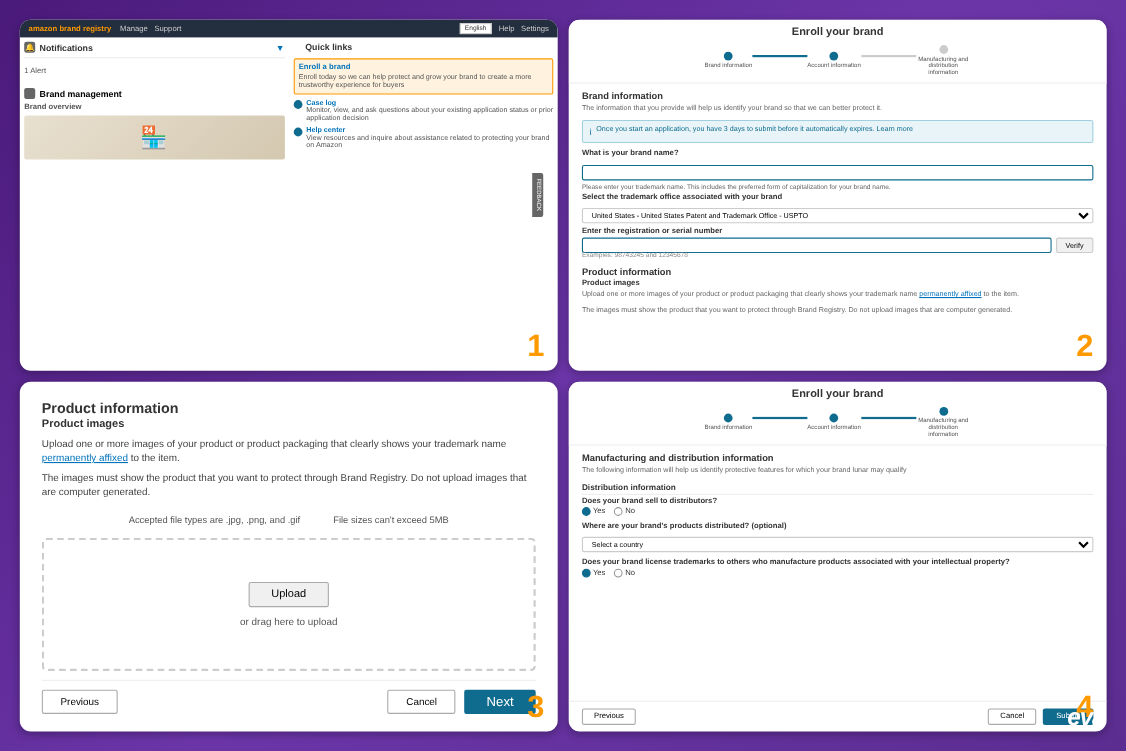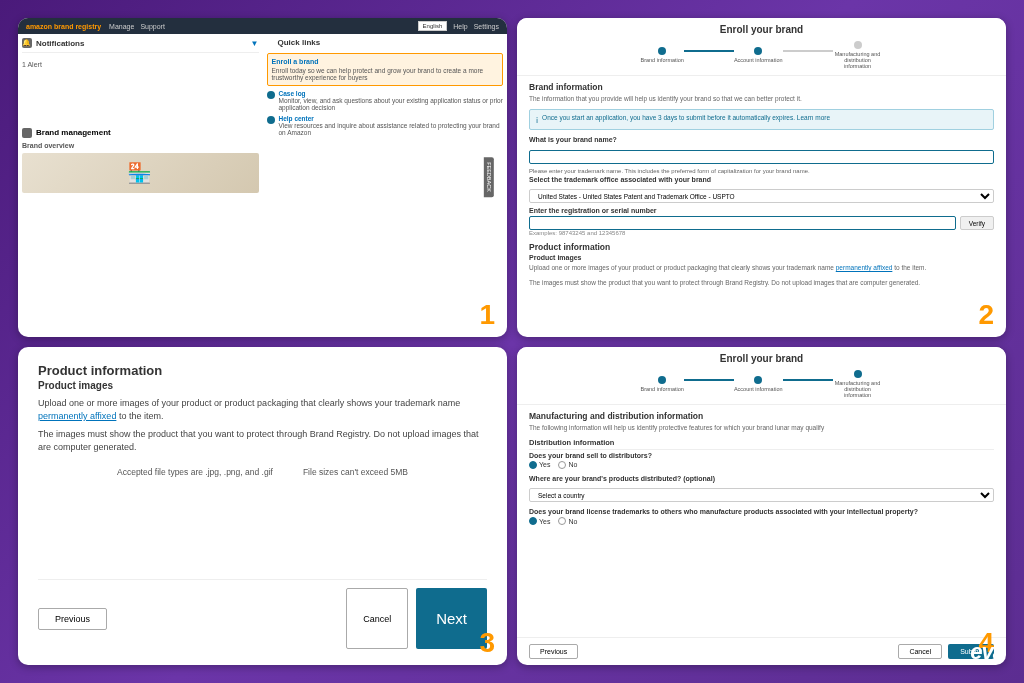--- a/index.html
+++ b/index.html
@@ -111,23 +111,23 @@
       color: #0073bb;
       text-decoration: underline;
     }
     .p1-brand-section {
       margin-top: 4px;
     }
     .p1-brand-header {
       font-size: 8px;
       font-weight: bold;
       display: flex;
+      align-items: center;
       gap: 4px;
       margin-bottom: 4px;
-      margin-top: 48px;
     }
     .p1-brand-sub {
       font-size: 7px;
       font-weight: bold;
       color: #555;
       margin-bottom: 4px;
     }
     .p1-brand-image {
       width: 100%;
       height: 40px;
@@ -441,22 +441,22 @@
       border-radius: 2px;
       padding: 5px 16px;
       font-size: 9px;
       cursor: pointer;
     }
     .p3-btn-next {
       background: #0f6c8e;
       color: #fff;
       border: none;
       border-radius: 2px;
-      padding: 22px 20px;
-      font-size: 15px;
+      padding: 4px 20px;
+      font-size: 12px;
       cursor: pointer;
     }
     .p3-footer-right {
       display: flex;
       gap: 8px;
     }
 
     
     .p4-topbar {
       background: #fff;
@@ -749,20 +749,24 @@
       <div class="p3-title">Product information</div>
       <div class="p3-subtitle">Product images</div>
       <div class="p3-desc">
         <span>Upload one or more images of your product or product packaging that clearly shows your trademark name <span class="p3-link">permanently affixed</span> to the item.</span>
       </div>
       <div class="p3-desc2">The images must show the product that you want to protect through Brand Registry. Do not upload images that are computer generated.</div>
       <div class="p3-file-info">
         <span>Accepted file types are .jpg, .png, and .gif</span>
         <span>File sizes can't exceed 5MB</span>
       </div>
+      <div class="p3-upload-area">
+        <button class="p3-upload-btn">Upload</button>
+        <span class="p3-or-text">or drag here to upload</span>
+      </div>
       <div class="p3-footer">
         <button class="p3-btn-prev">Previous</button>
         <div class="p3-footer-right">
           <button class="p3-btn-cancel">Cancel</button>
           <button class="p3-btn-next">Next</button>
         </div>
       </div>
     </div>
     <div class="panel-number">3</div>
   </div>

